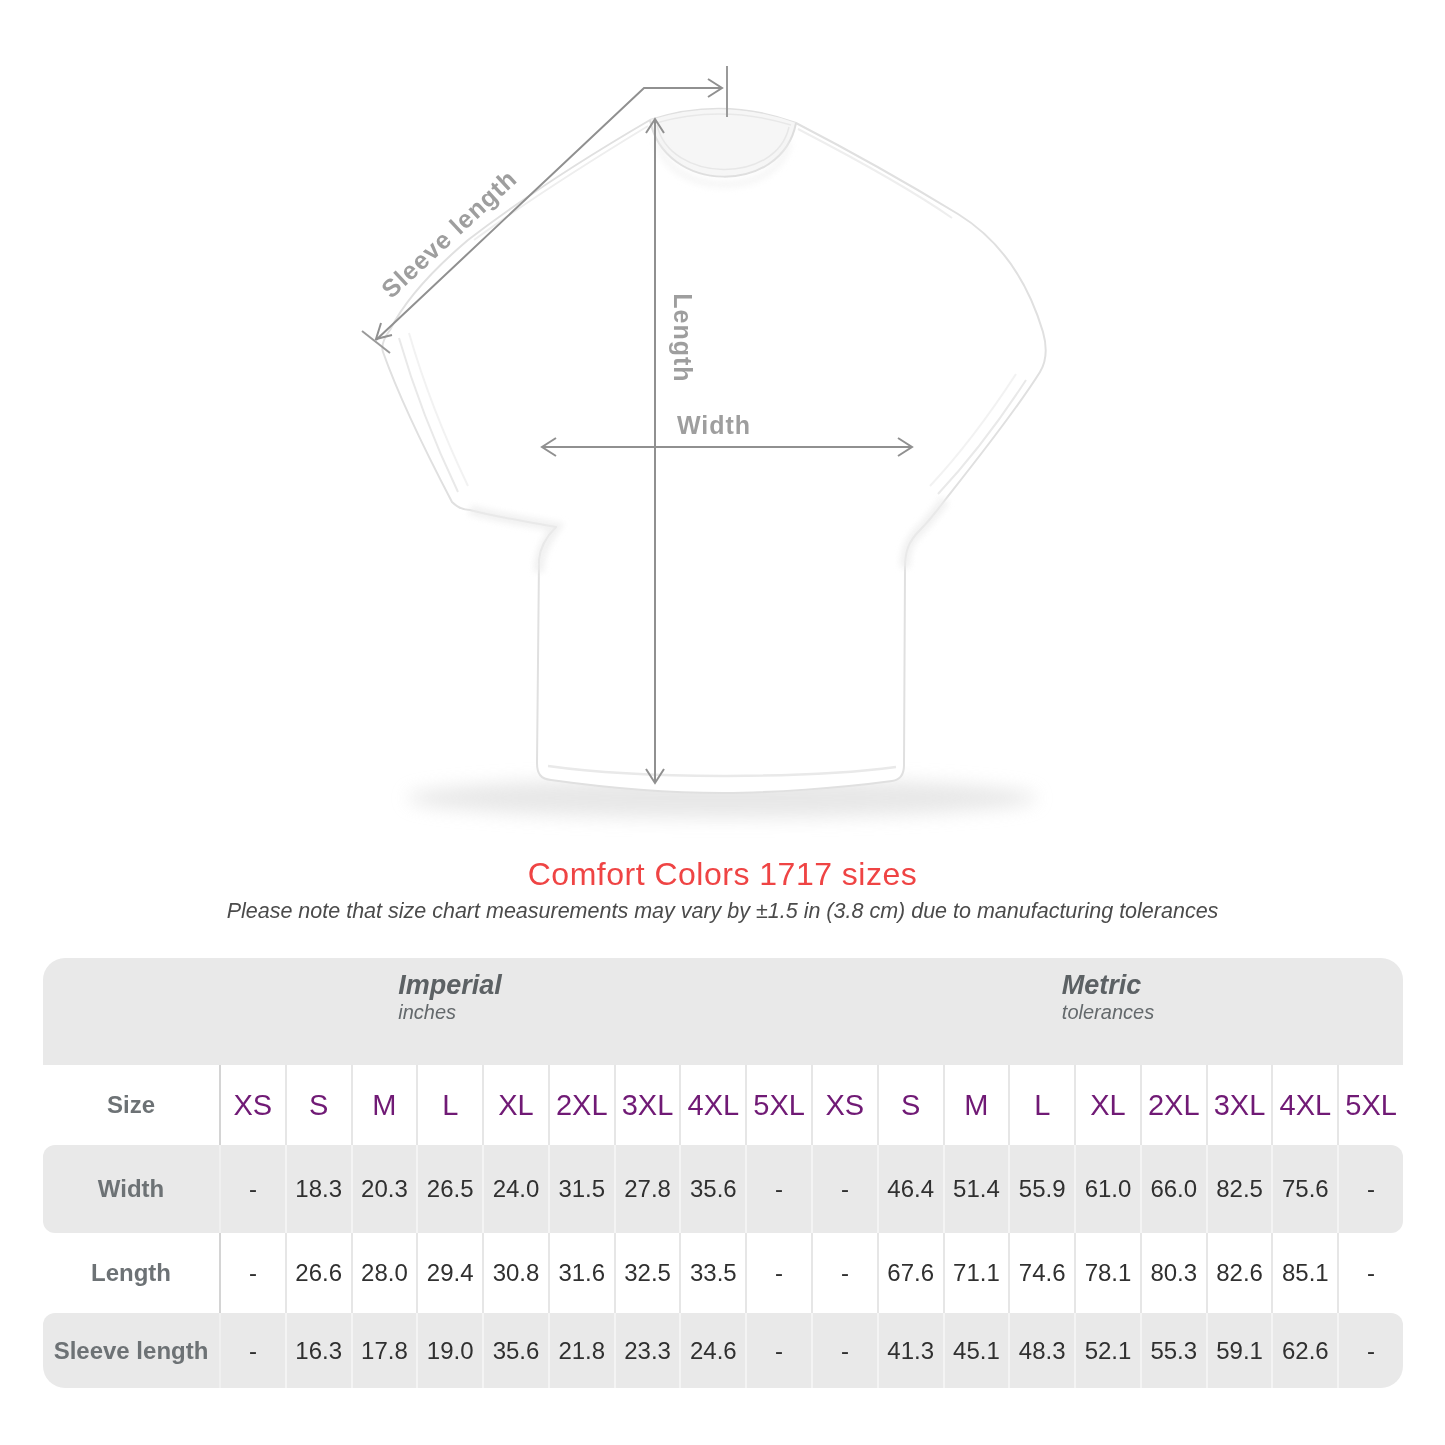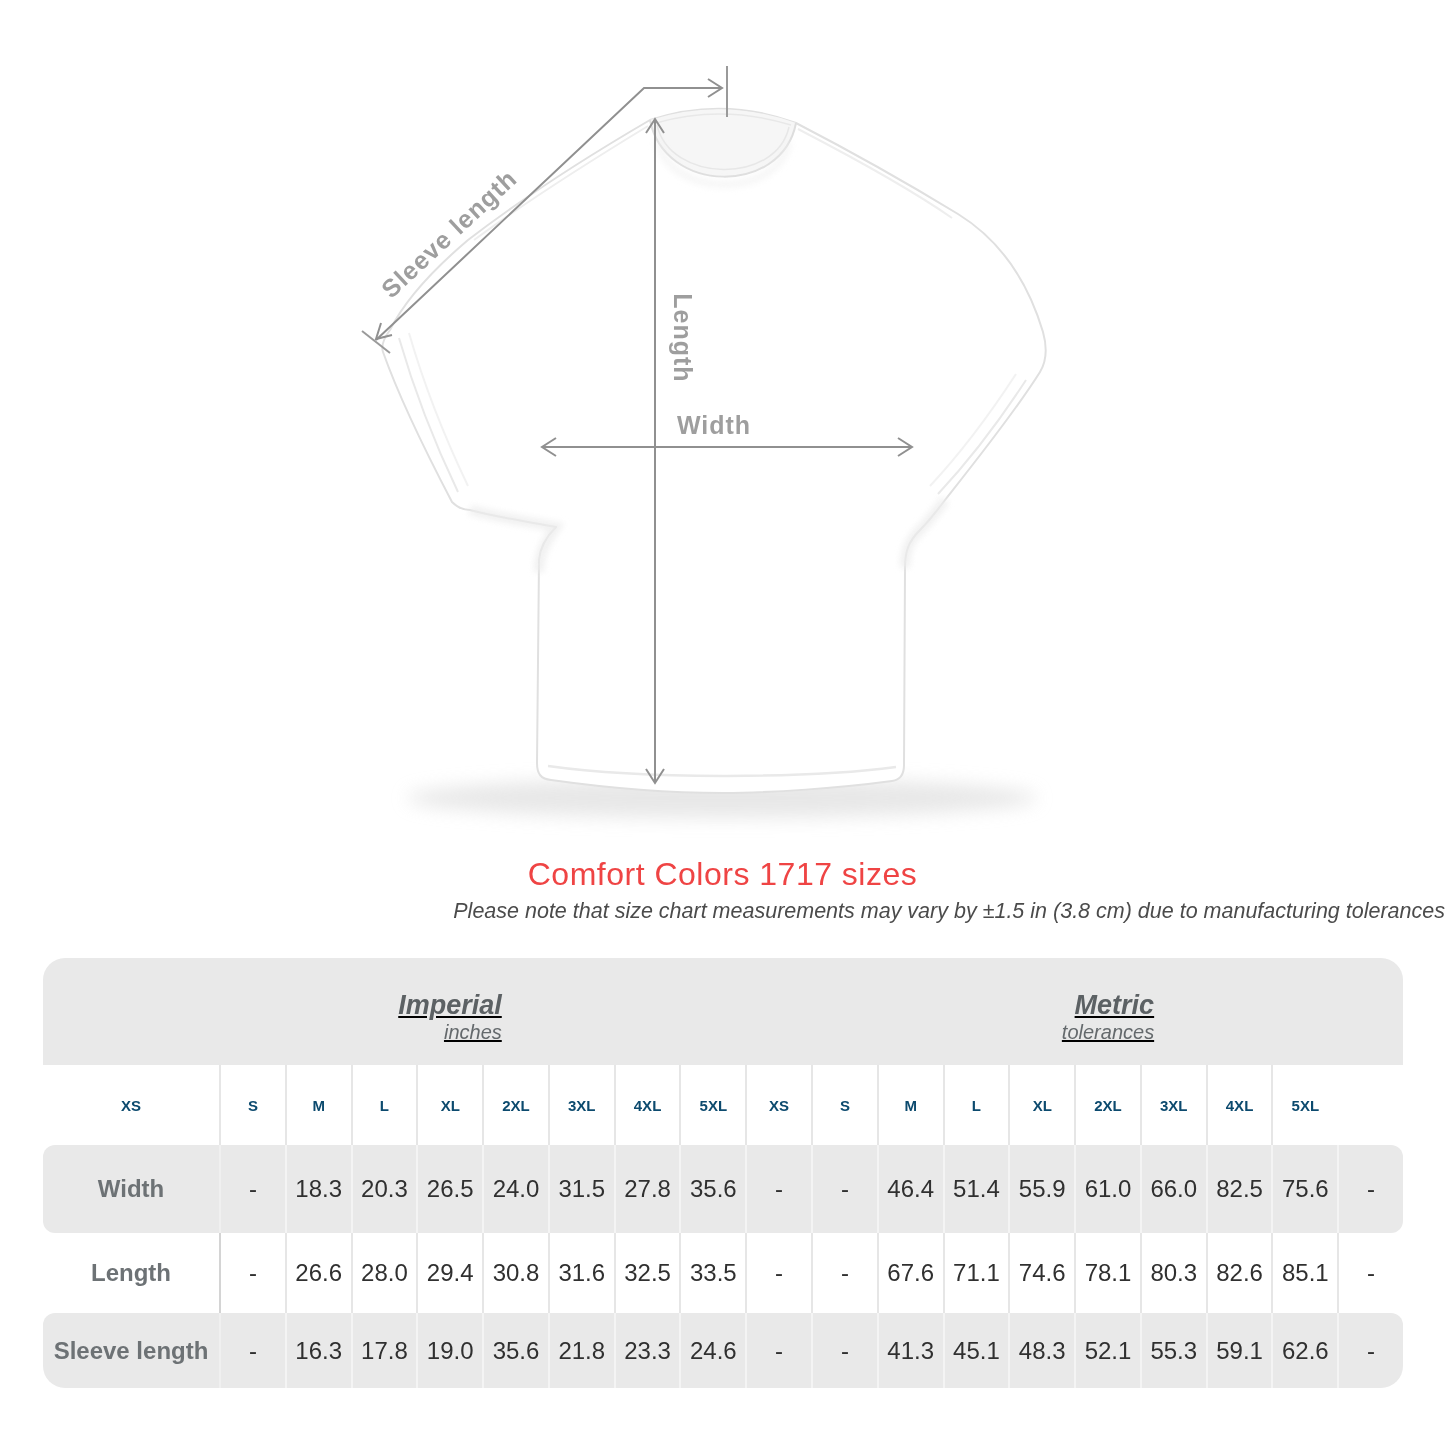--- a/index.html
+++ b/index.html
@@ -24,35 +24,35 @@
 
   
   .chart-title {
     position: absolute; top: 856px; left: 0; width: 100%;
     text-align: center;
     font-size: 32px; font-weight: normal; color: #ef4444;
     letter-spacing: 0.5px;
   }
   .chart-subtitle {
     position: absolute; top: 899px; left: 0; width: 100%;
-    text-align: right;
+    text-align: center;
     font-size: 21.5px; font-style: italic; color: #4b4b4b;
   }
 
   
   .size-table {
     position: absolute; left: 43px; top: 958px;
     width: 1360px; height: 430px;
     border-radius: 22px; overflow: hidden;
     background: #ffffff;
   }
   .unit-band { position: relative; height: 107px; background: #e9e9e9; }
   .unit-group {
-    position: absolute; top: 32px; transform: translateX(-50%);
-    text-align: right; white-space: nowrap; text-decoration: underline;
+    position: absolute; top: 12px; transform: translateX(-50%);
+    text-align: left; white-space: nowrap;
   }
   .g-imperial { left: 407px; }
   .g-metric  { left: 1065px; }
   .g-name { font-size: 27px; font-weight: bold; font-style: italic; color: #5c6164; }
   .g-unit { font-size: 20px; font-style: italic; color: #64696c; }
 
   .trow {
     display: grid;
     grid-template-columns: 176px repeat(18, 1fr);
     align-items: stretch;
@@ -63,21 +63,21 @@
   .r-sleeve { height: 75px; }
   .stripe { background: #e9e9e9; border-radius: 12px; }
 
   .cell {
     display: flex; align-items: center; justify-content: center;
     font-size: 24px; color: #303030;
     border-left: 2px solid transparent;
   }
   .cell:first-child { border-left: none; }
   .lblcell { font-weight: bold; color: #6d7275; font-size: 24px; }
-  .szcell  { font-weight: bold; color: #0c4a6e; font-size: 15px; }
+  .szcell  { font-weight: normal; color: #701a75; font-size: 29px; }
 
   .r-white .cell + .cell { border-left-color: #e6e6e6; }
   .r-white .cell.c-first { border-left-color: #d4d4d4; }
   .stripe .cell + .cell { border-left-color: #f4f4f4; }
   .stripe .cell.c-first { border-left-color: #f0f0f0; }
 </style>
 </head>
 <body>
 
 <svg class="diagram-svg" width="1445" height="850" viewBox="0 0 1445 850">
@@ -169,20 +169,21 @@
       <div class="g-name">Imperial</div>
       <div class="g-unit">inches</div>
     </div>
     <div class="unit-group g-metric">
       <div class="g-name">Metric</div>
       <div class="g-unit">tolerances</div>
     </div>
   </div>
 
   <div class="trow r-header r-white">
+    <div class="cell lblcell">Size</div>
     <div class="cell szcell c-first">XS</div>
     <div class="cell szcell">S</div>
     <div class="cell szcell">M</div>
     <div class="cell szcell">L</div>
     <div class="cell szcell">XL</div>
     <div class="cell szcell">2XL</div>
     <div class="cell szcell">3XL</div>
     <div class="cell szcell">4XL</div>
     <div class="cell szcell">5XL</div>
     <div class="cell szcell">XS</div>

